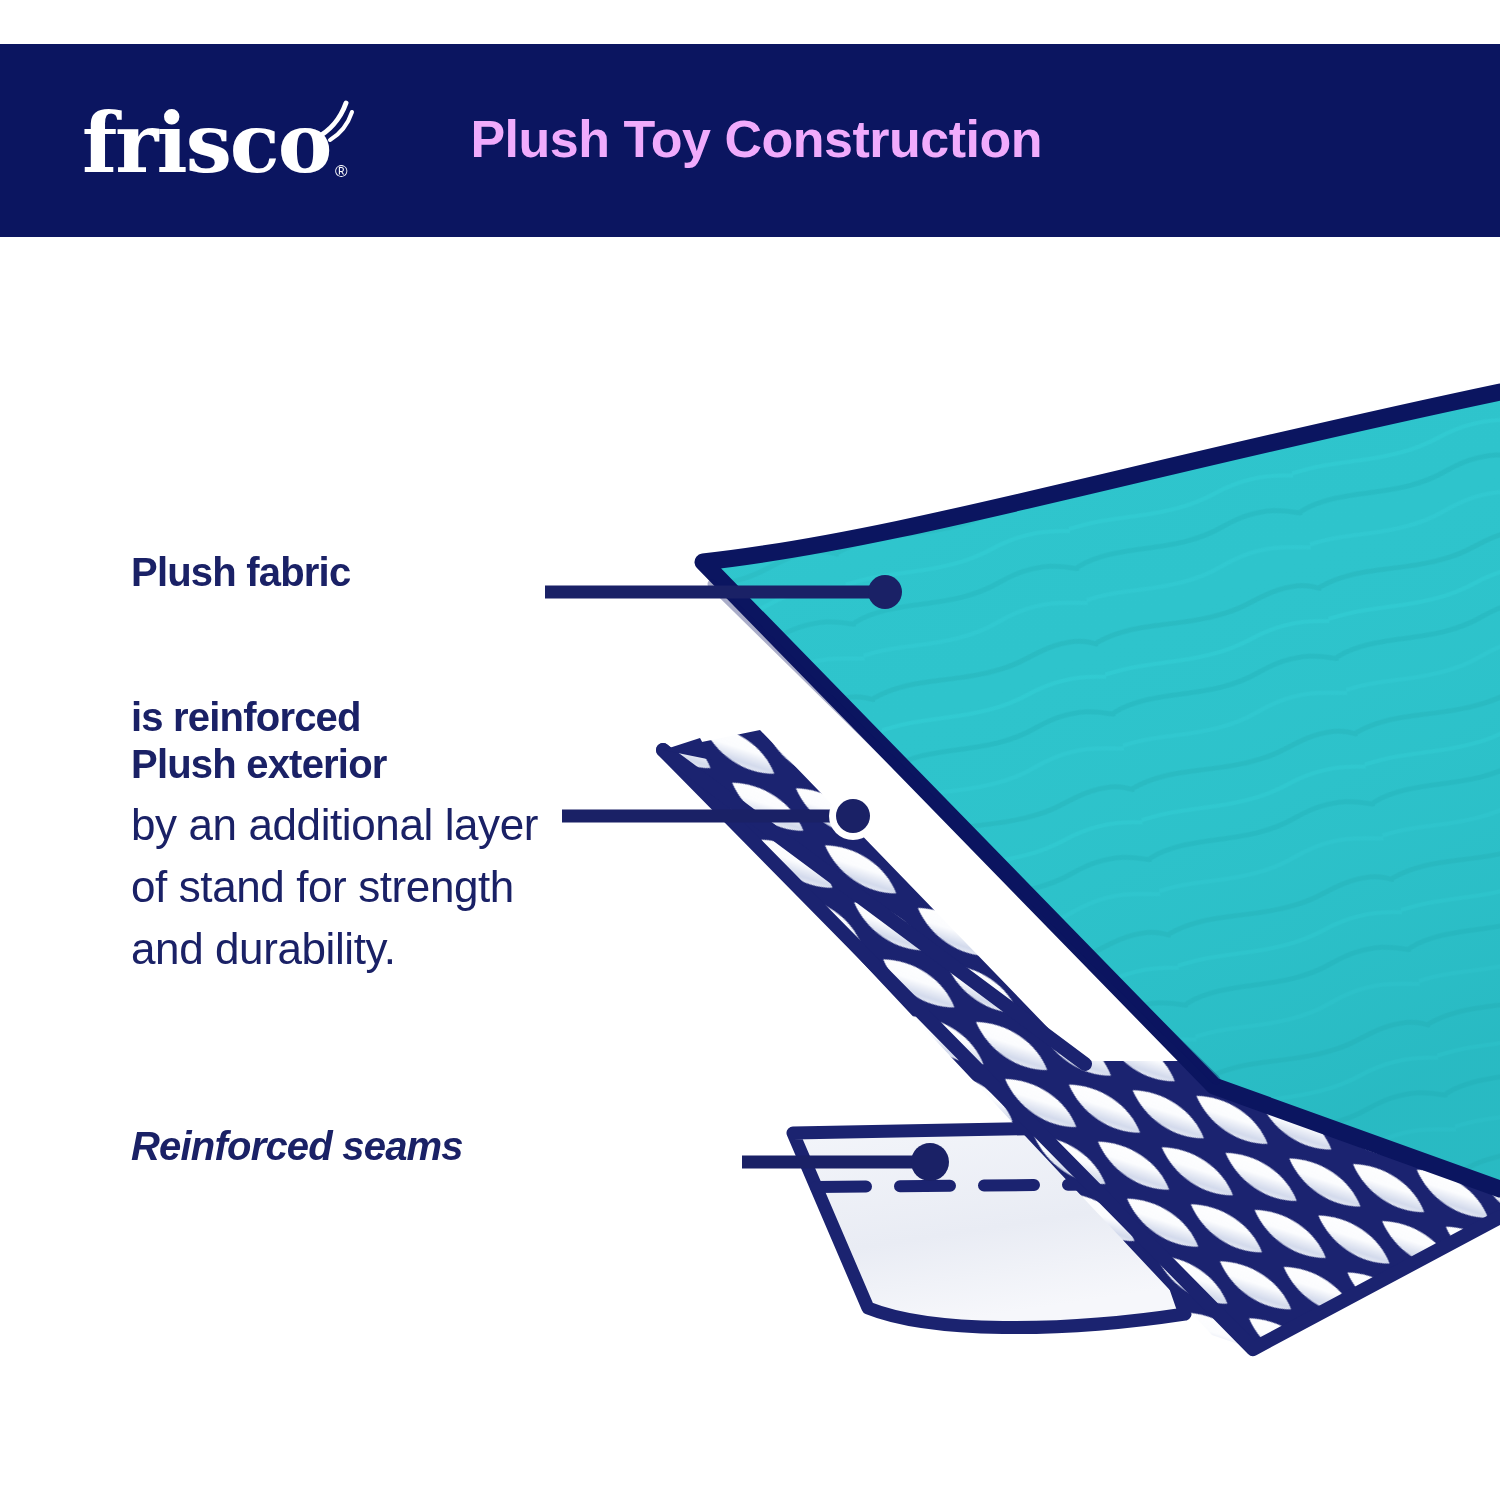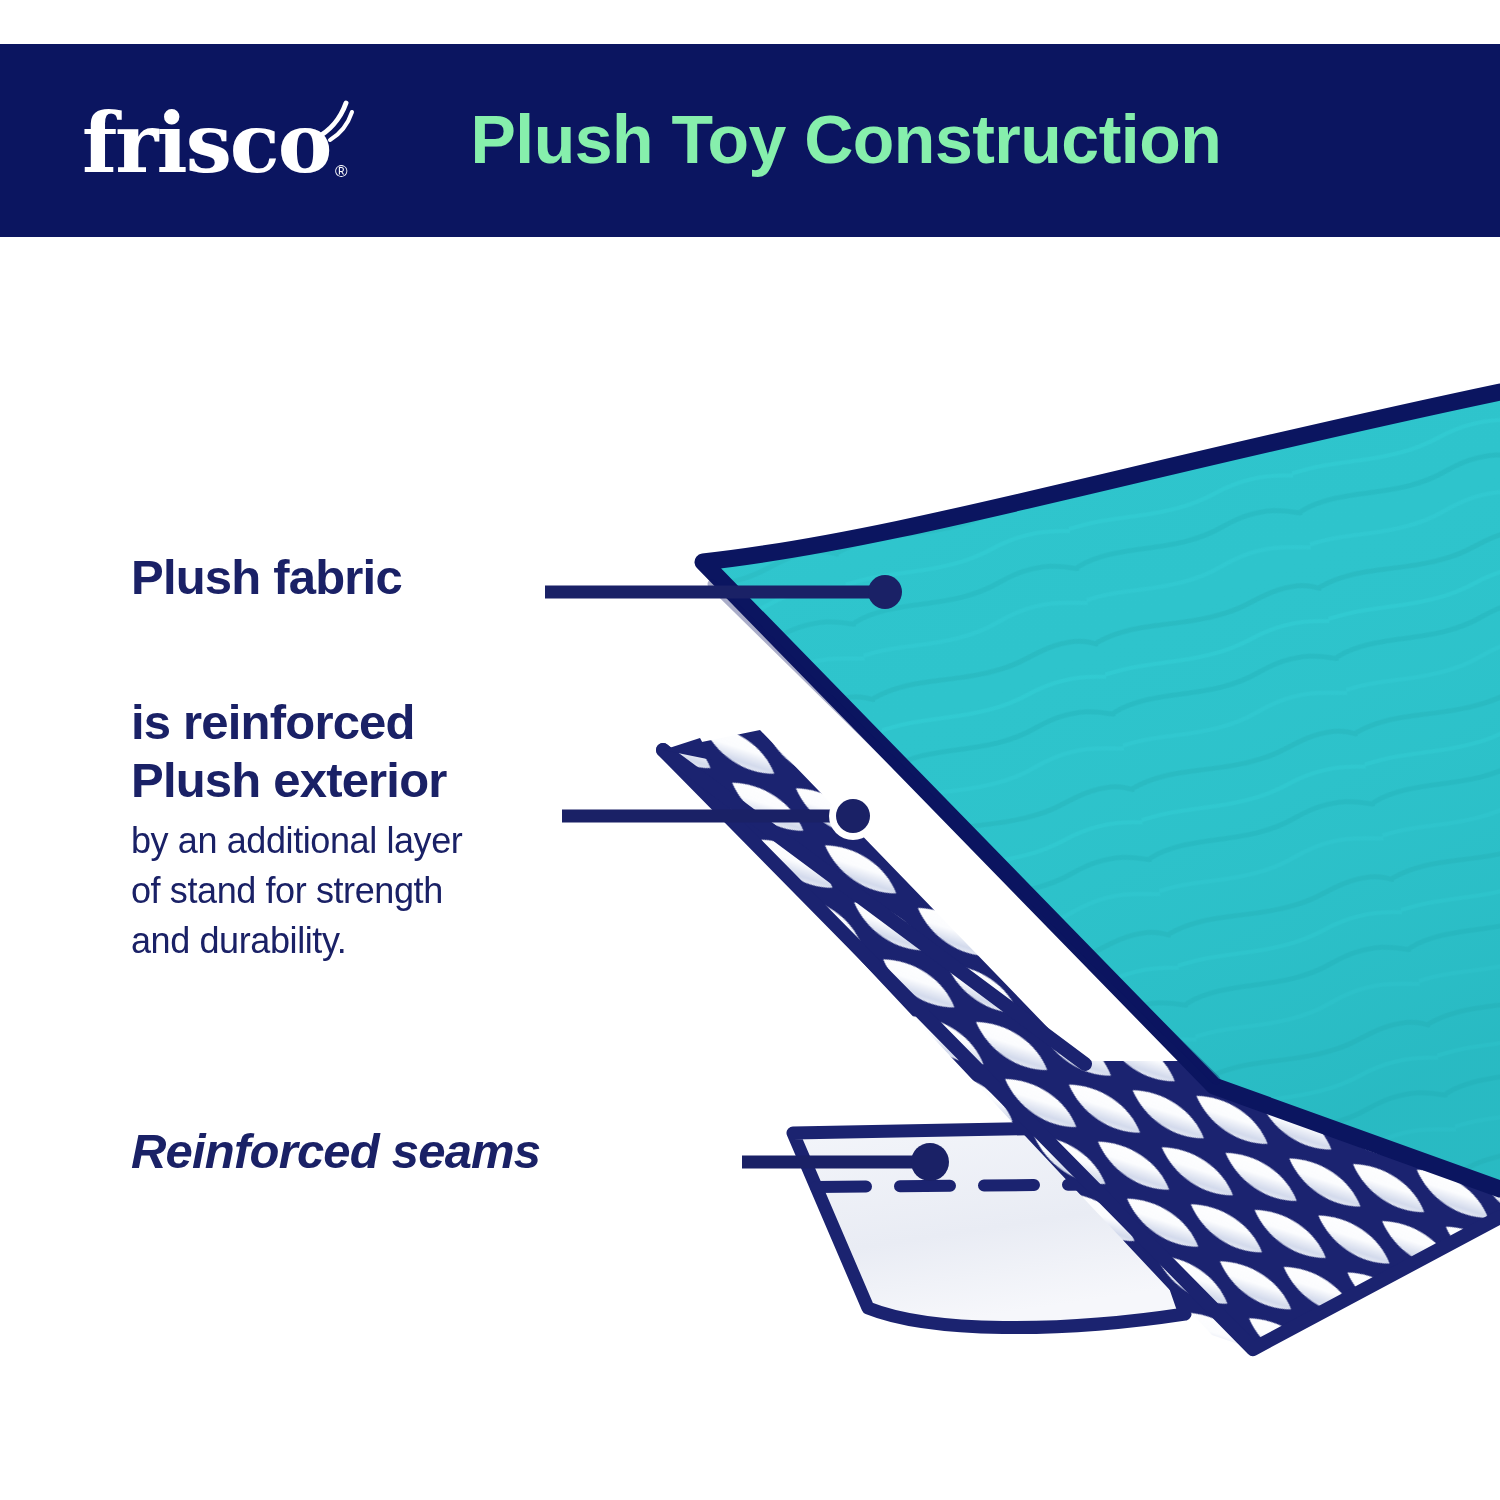--- a/index.html
+++ b/index.html
@@ -54,46 +54,46 @@
     letter-spacing: 0;
   }
   #logo-swoosh {
     position: absolute;
     right: -26px;
     top: -4px;
     width: 46px;
     height: 46px;
   }
   #header-title {
-    color: #86efac;
-    font-family: "Liberation Sans", sans-serif;
-    font-size: 68px;
+    color: #f0abfc;
+    font-family: "Liberation Sans", sans-serif;
+    font-size: 52px;
     font-weight: bold;
     letter-spacing: -0.5px;
     white-space: nowrap;
     margin-left: 140px;
     margin-top: -4px;
   }
 
   
   .callout {
     position: absolute;
     color: #1A2166;
     font-family: "Liberation Sans", sans-serif;
   }
   .callout .head {
     font-weight: bold;
-    font-size: 49px;
+    font-size: 40px;
     line-height: 1.18;
     letter-spacing: -0.8px;
     white-space: nowrap;
   }
   .callout .body {
     font-weight: normal;
-    font-size: 36px;
+    font-size: 44px;
     line-height: 1.40;
     letter-spacing: -0.4px;
     white-space: nowrap;
     margin-top: 6px;
   }
 
   #callout-plush-fabric   { left: 131px; top: 505px; }
   #callout-plush-exterior { left: 131px; top: 650px; }
   #callout-reinforced-seams { left: 131px; top: 1079px; font-style: italic; }
 

